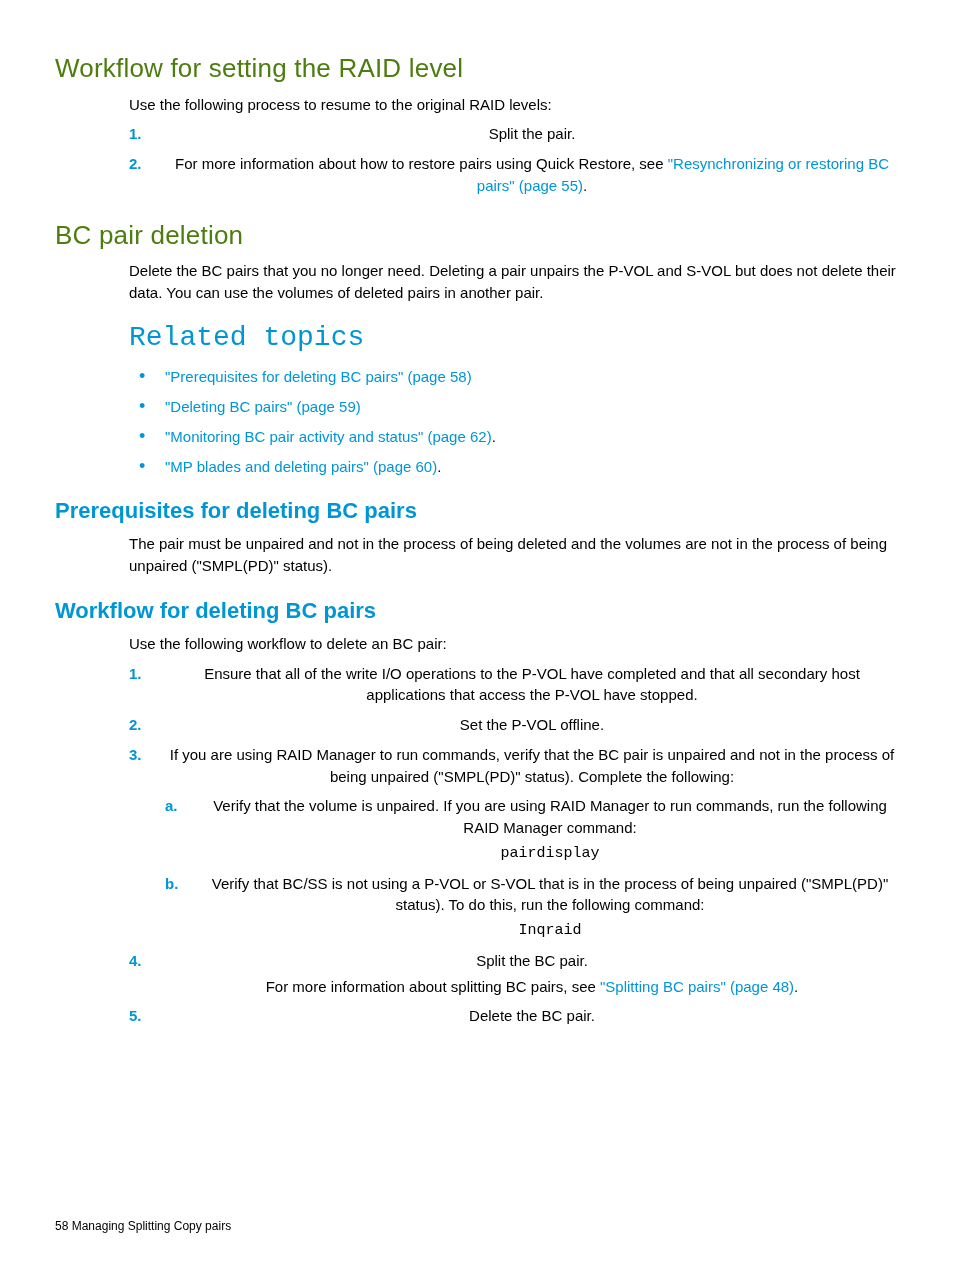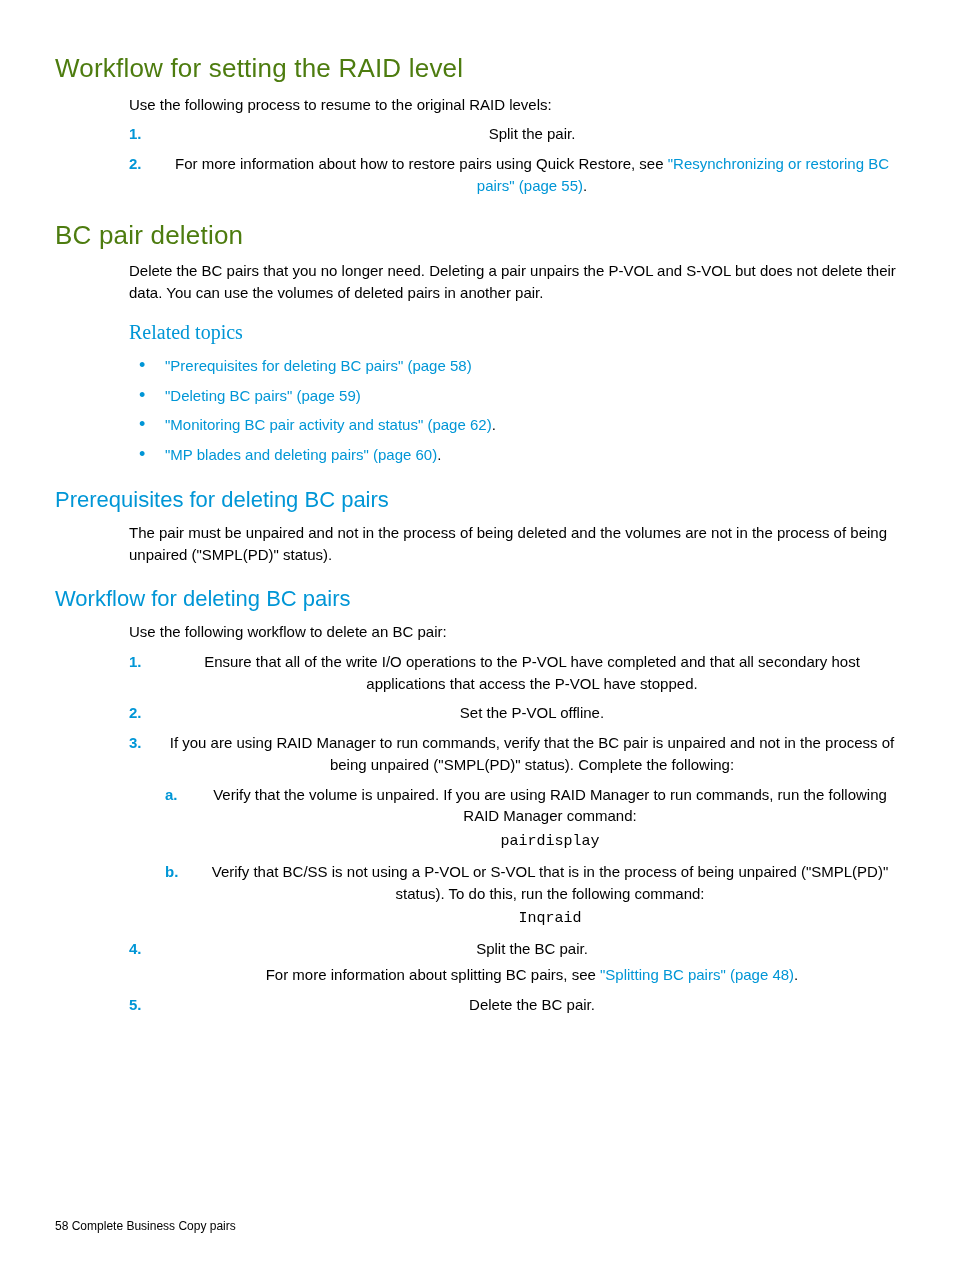--- a/index.html
+++ b/index.html
@@ -17,30 +17,30 @@
   h1 {
     font-family: Arial, Helvetica, sans-serif;
     font-weight: 300;
     font-size: 26px;
     color: #4d7c0f;
     margin-bottom: 6px;
     letter-spacing: 0.2px;
   }
   h2 {
     font-family: Arial, Helvetica, sans-serif;
-    font-weight: 400;
+    font-weight: 700;
     font-size: 22px;
     color: #0096d6;
     margin-top: 18px;
     margin-bottom: 6px;
   }
   h3 {
-    font-family: Liberation Serif, serif;
+    font-family: Liberation Mono, monospace;
     font-weight: 300;
-    font-size: 20px;
+    font-size: 28px;
     color: #0096d6;
     margin-top: 14px;
     margin-bottom: 6px;
     margin-left: 74px;
   }
   .body-text {
     margin-left: 74px;
     margin-top: 4px;
     margin-bottom: 4px;
   }
@@ -190,14 +190,14 @@
       <span>For more information about splitting BC pairs, see </span><span class="link">"Splitting BC pairs" (page 48)</span><span>.</span>
     </div>
   </li>
   <li>
     <div>Delete the BC pair.</div>
   </li>
 </ol>
 
 <div class="footer">
   <span class="pg">58</span>
-  <span>Complete Business Copy pairs</span>
+  <span>Managing Splitting Copy pairs</span>
 </div>
 
 </body></html>

